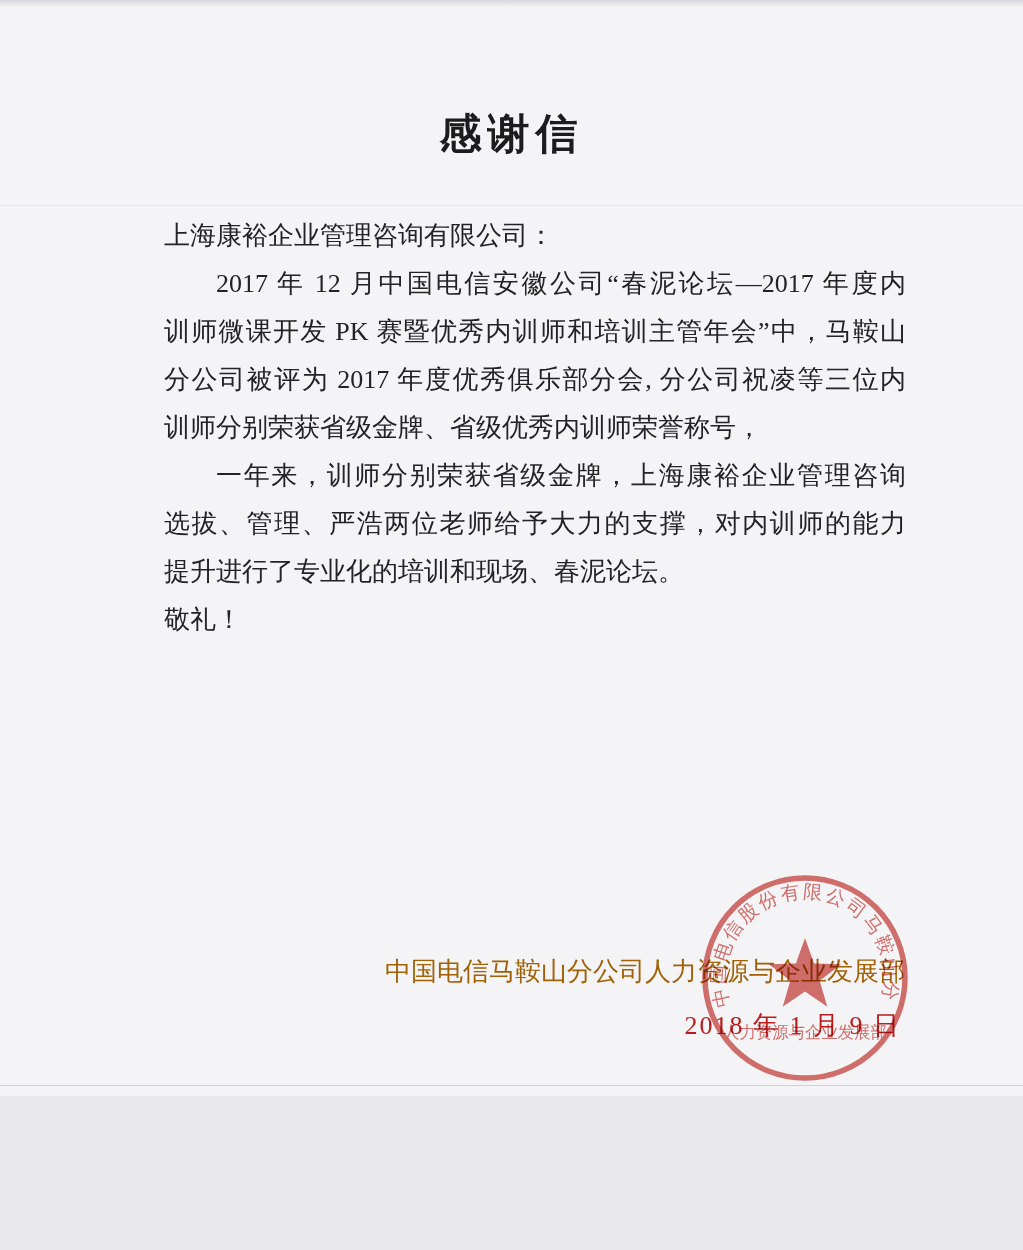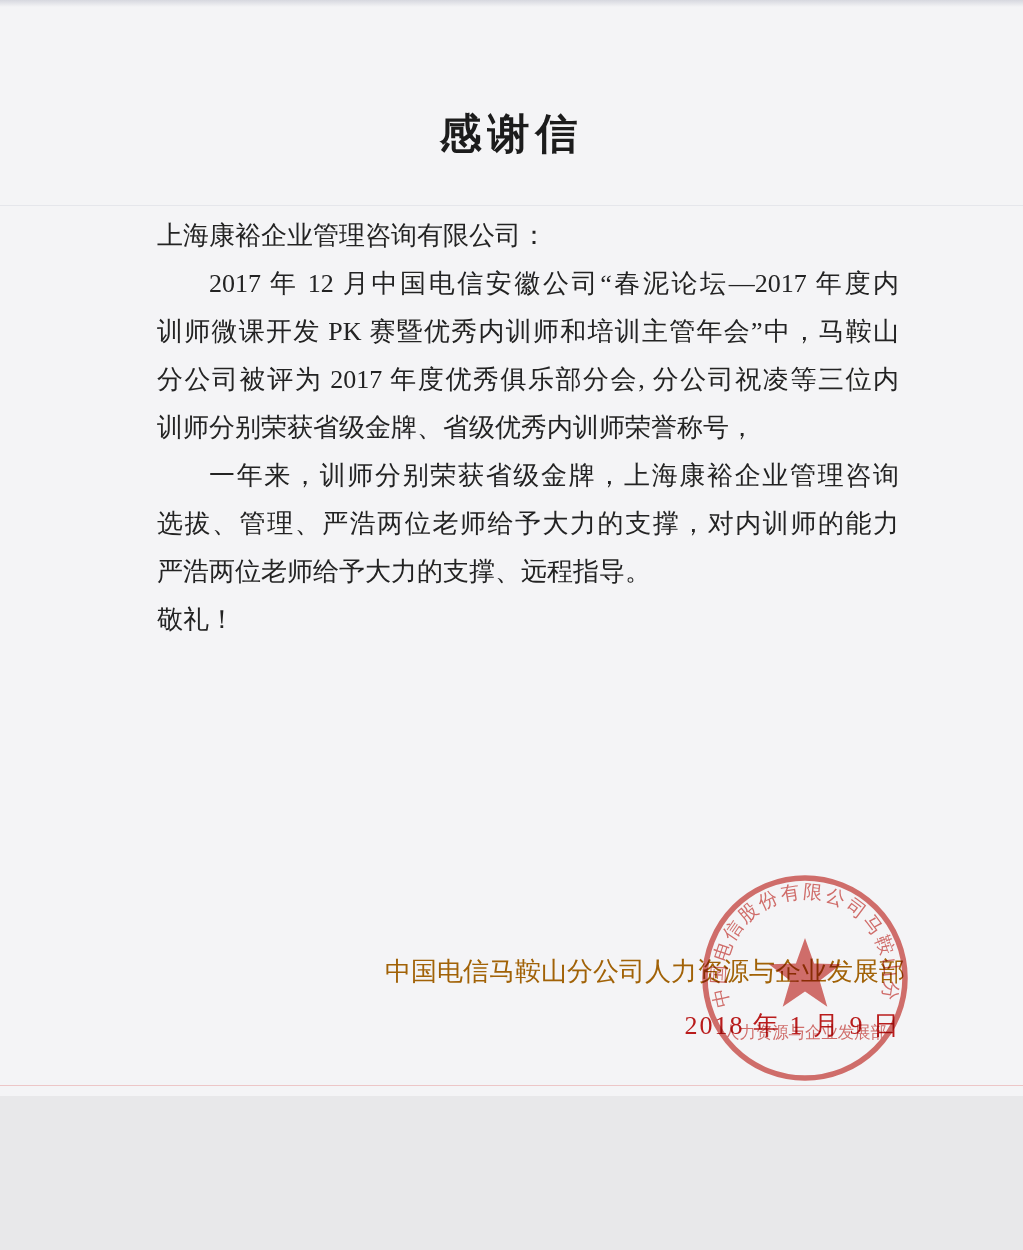--- a/index.html
+++ b/index.html
@@ -21,21 +21,21 @@
   .artifact.a3{top:1125px;background:rgba(200,202,214,.5);}
 
   .title{
     position:absolute;top:106px;left:0;width:100%;
     text-align:center;
     font-size:42px;font-weight:bold;
     letter-spacing:6px;
     color:#1c1c1c;
   }
   .lines-wrap{
-    position:absolute;top:212px;left:157px;width:742px;
+    position:absolute;top:212px;left:164px;width:742px;
     font-size:26px;line-height:48px;
     color:#232323;
   }
   .line{white-space:nowrap;}
   .line.justify{
     white-space:normal;
     text-align:justify;
     text-align-last:justify;
   }
   .line.indent{text-indent:2em;}
@@ -73,21 +73,21 @@
   <div class="title">感谢信</div>
 
   <div class="lines-wrap">
       <div class="line">上海康裕企业管理咨询有限公司：</div>
       <div class="line indent justify">2017 年 12 月中国电信安徽公司“春泥论坛—2017 年度内</div>
       <div class="line justify">训师微课开发 PK 赛暨优秀内训师和培训主管年会”中，马鞍山</div>
       <div class="line justify">分公司被评为 2017 年度优秀俱乐部分会, 分公司祝凌等三位内</div>
       <div class="line">训师分别荣获省级金牌、省级优秀内训师荣誉称号，</div>
       <div class="line indent justify">一年来，训师分别荣获省级金牌，上海康裕企业管理咨询</div>
       <div class="line justify">选拔、管理、严浩两位老师给予大力的支撑，对内训师的能力</div>
-      <div class="line">严浩两位老师给予大力的支撑、远程指导。</div>
+      <div class="line">提升进行了专业化的培训和现场、春泥论坛。</div>
       <div class="line">敬礼！</div>
     </div>
 
   <div class="sig">中国电信马鞍山分公司人力资源与企业发展部</div>
   <div class="date">2018 年 1 月 9 日</div>
 
   <div class="stamp">
     <svg viewBox="0 0 220 220" xmlns="http://www.w3.org/2000/svg">
       <defs>
         <path id="ringPath" d="M 34.8 137.4 A 80 80 0 1 1 185.2 137.4" fill="none"></path>

